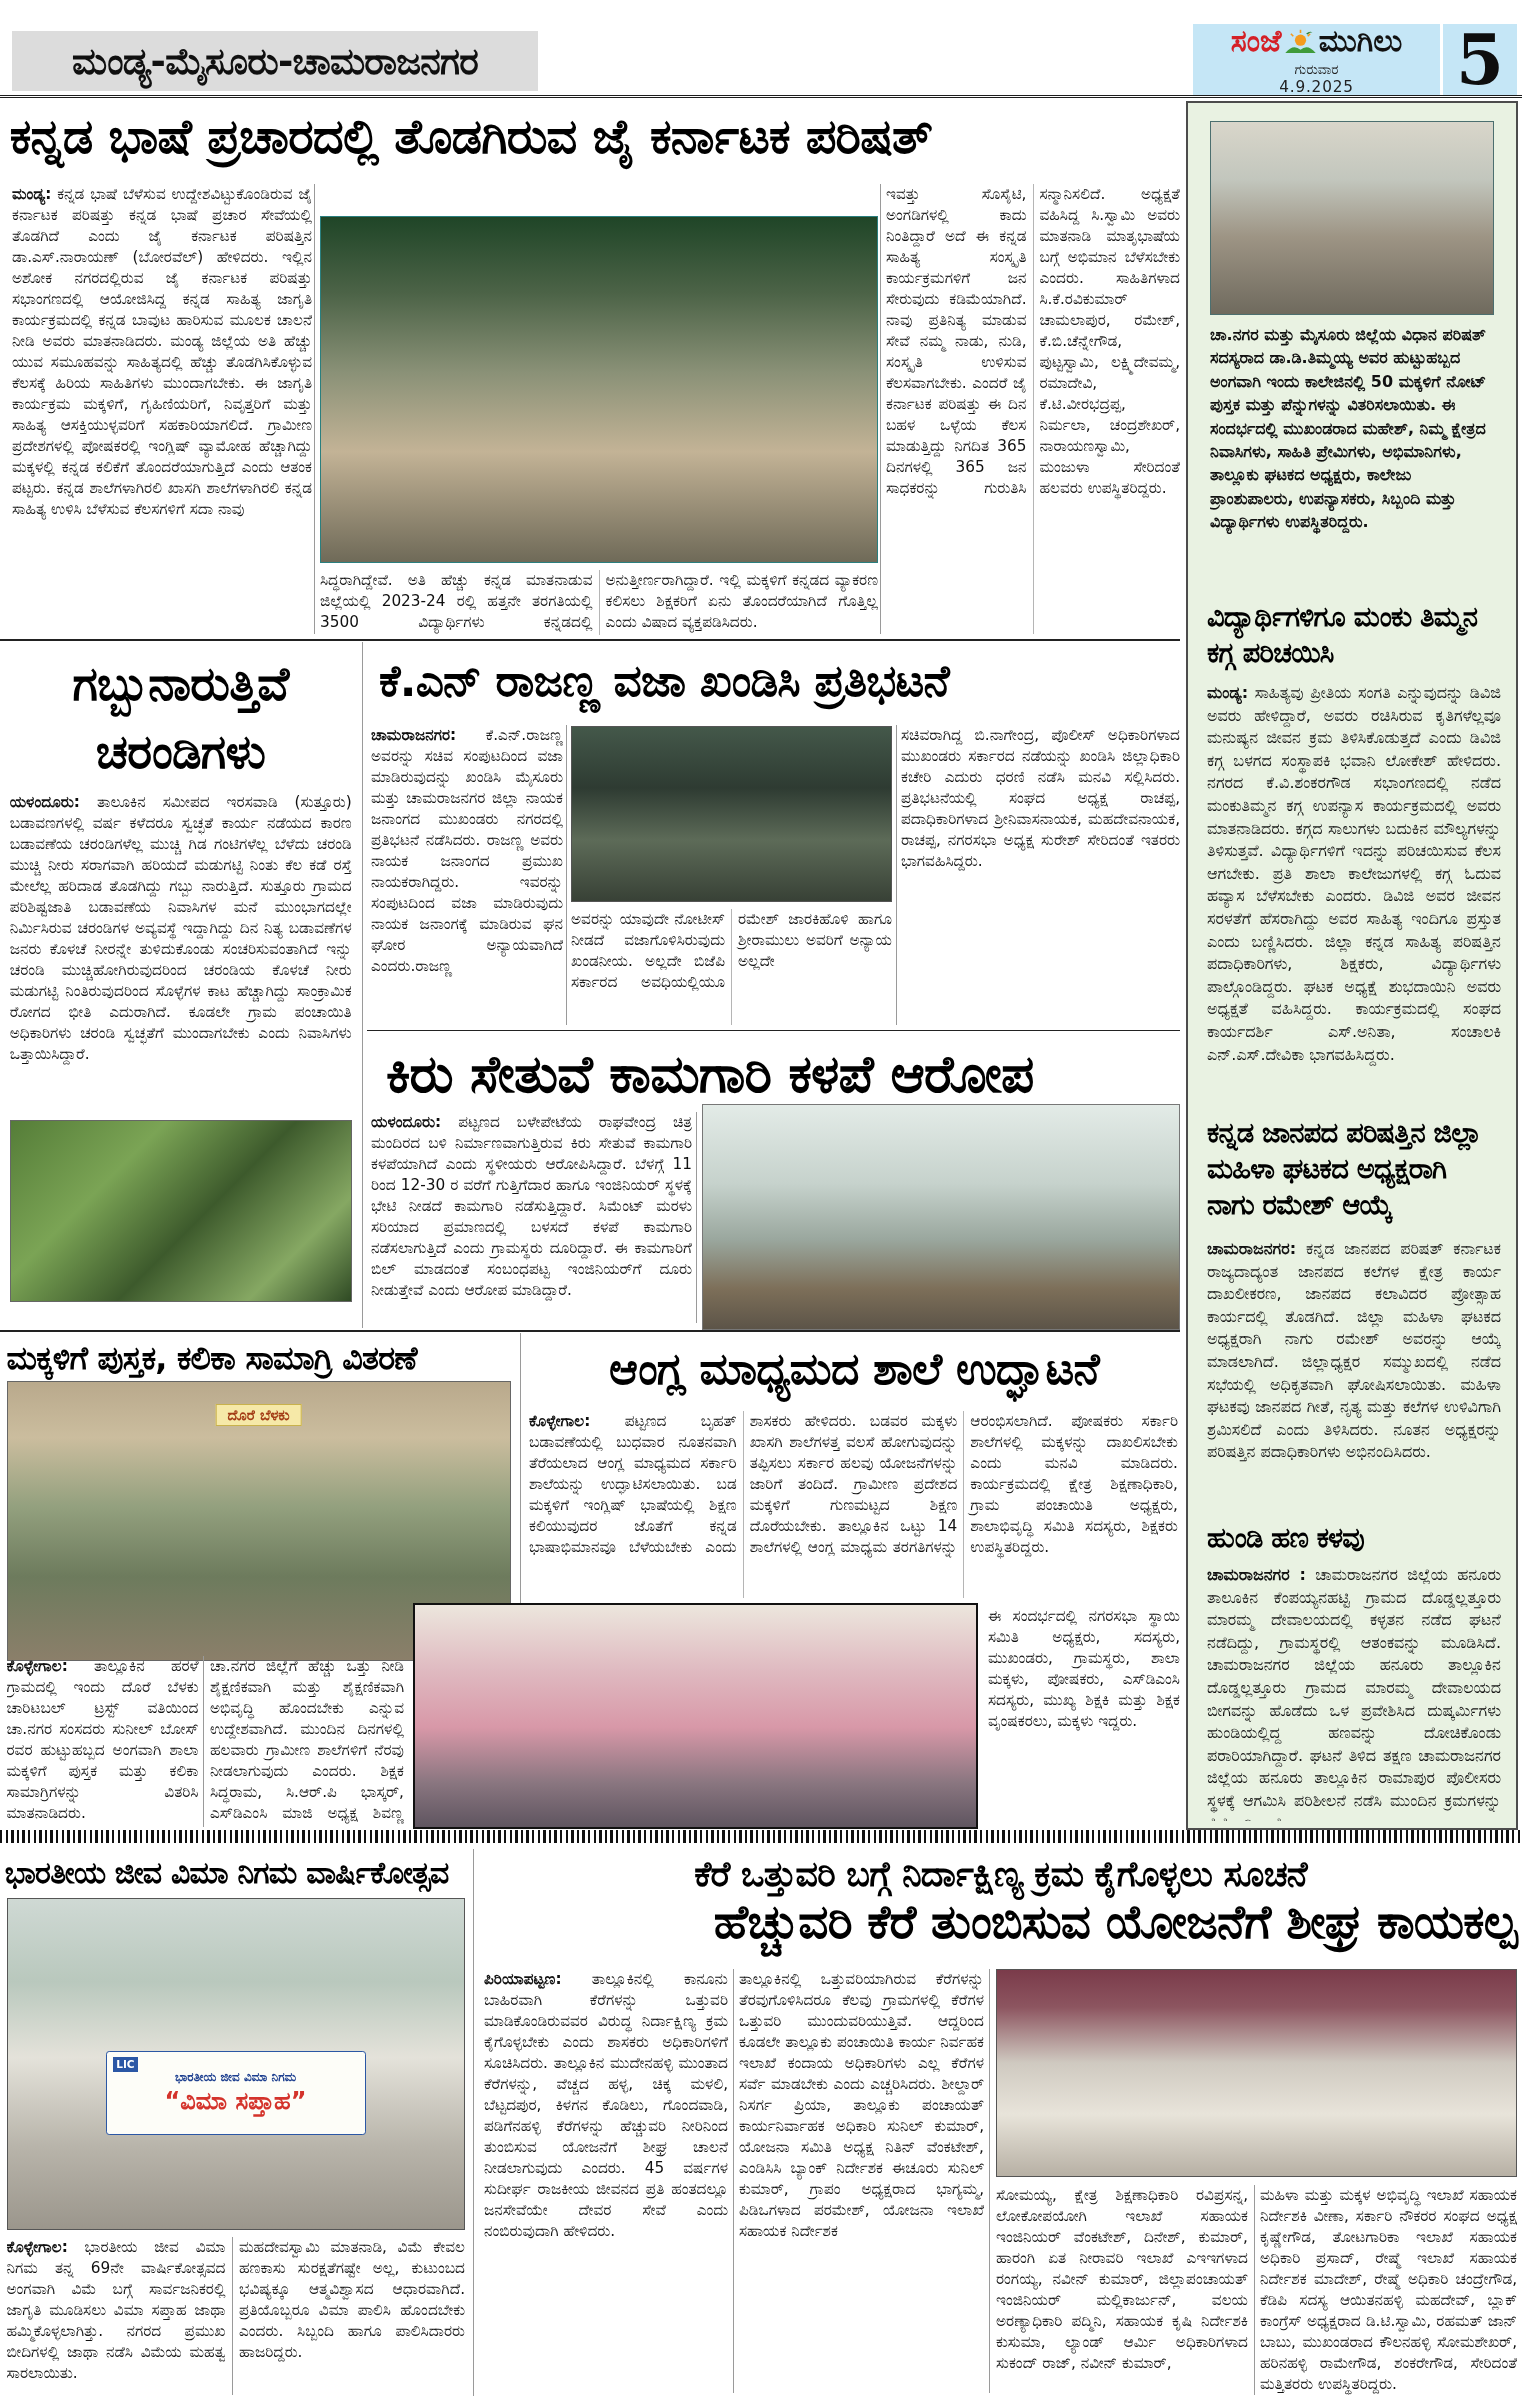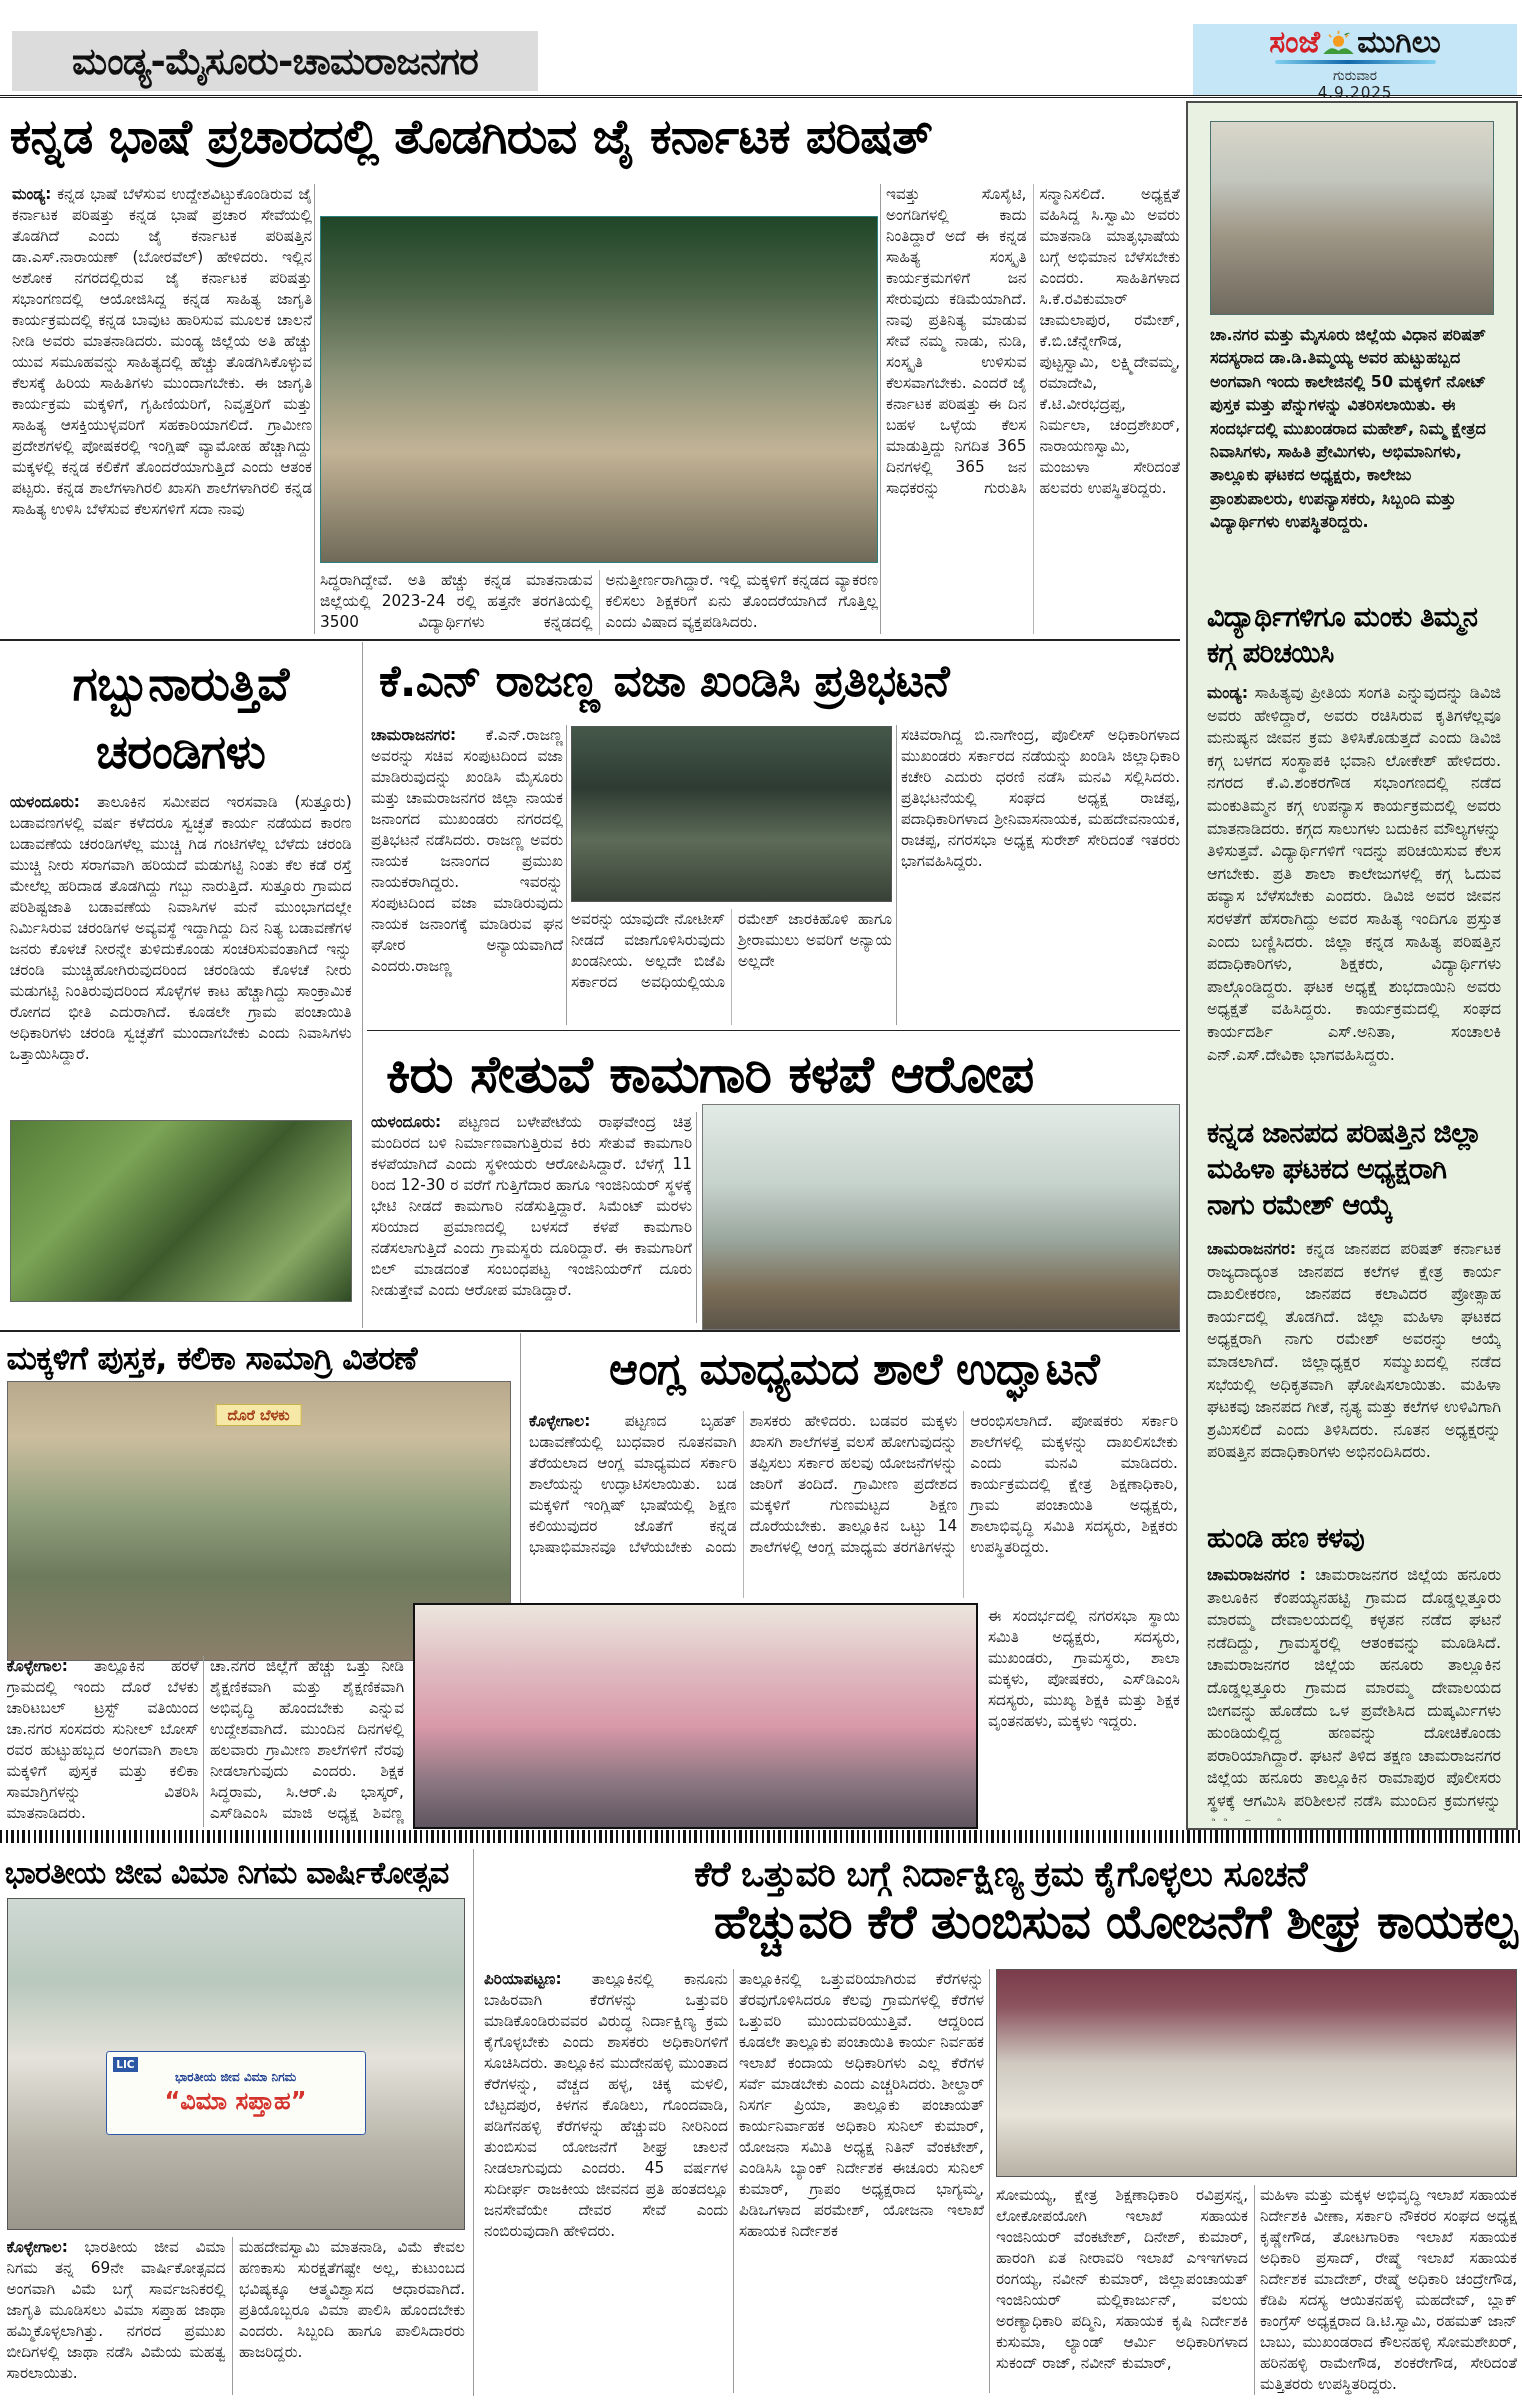--- a/index.html
+++ b/index.html
@@ -43,21 +43,21 @@
   .mini-banner{position:absolute;left:50%;transform:translateX(-50%);top:8%;background:#f6e9a8;border:0.8px solid #c9b24c;
                color:#a33c16;font-weight:bold;font-size:14.5px;padding:1.6px 11.3px;white-space:nowrap;}
 </style>
 </head>
 <body>
 
 <div class="page">
 
   <div class="abs region-box" style="left:12px;top:31px;width:526px;height:60px;">ಮಂಡ್ಯ-ಮೈಸೂರು-ಚಾಮರಾಜನಗರ</div>
 
-  <div class="abs masthead" style="left:1193px;top:24px;width:324px;height:71px;flex-direction:column;">
+  <div class="abs masthead" style="left:1193px;top:24px;width:324px;height:71px;">
     <div class="m-left">
       <div class="m-logo">
         <span class="m-red">ಸಂಜೆ</span>
         <span style="display:inline-flex;">
           <svg width="31" height="24" viewBox="0 0 38 30">
             <circle cx="19" cy="14" r="7" fill="#f59b1e"></circle>
             <g stroke="#f59b1e" stroke-width="2">
               <line x1="19" y1="1" x2="19" y2="5"></line>
                 <line x1="7" y1="6" x2="10" y2="9"></line>
                 <line x1="31" y1="6" x2="28" y2="9"></line>
@@ -162,21 +162,21 @@
   <div class="abs headline" style="left:531px;top:1341px;width:646px;font-size:44px;line-height:1.25;text-align:center;white-space:nowrap;">ಆಂಗ್ಲ ಮಾಧ್ಯಮದ ಶಾಲೆ ಉದ್ಘಾಟನೆ</div>
 
   <div class="abs body-text cols3" style="left:529px;top:1411px;width:649px;height:187px;">
     <b class="dateline">ಕೊಳ್ಳೇಗಾಲ:</b>
     <span>ಪಟ್ಟಣದ ಬೃಹತ್ ಬಡಾವಣೆಯಲ್ಲಿ ಬುಧವಾರ ನೂತನವಾಗಿ ತೆರೆಯಲಾದ ಆಂಗ್ಲ ಮಾಧ್ಯಮದ ಸರ್ಕಾರಿ ಶಾಲೆಯನ್ನು ಉದ್ಘಾಟಿಸಲಾಯಿತು. ಬಡ ಮಕ್ಕಳಿಗೆ ಇಂಗ್ಲಿಷ್ ಭಾಷೆಯಲ್ಲಿ ಶಿಕ್ಷಣ ಕಲಿಯುವುದರ ಜೊತೆಗೆ ಕನ್ನಡ ಭಾಷಾಭಿಮಾನವೂ ಬೆಳೆಯಬೇಕು ಎಂದು ಶಾಸಕರು ಹೇಳಿದರು. ಬಡವರ ಮಕ್ಕಳು ಖಾಸಗಿ ಶಾಲೆಗಳತ್ತ ವಲಸೆ ಹೋಗುವುದನ್ನು ತಪ್ಪಿಸಲು ಸರ್ಕಾರ ಹಲವು ಯೋಜನೆಗಳನ್ನು ಜಾರಿಗೆ ತಂದಿದೆ. ಗ್ರಾಮೀಣ ಪ್ರದೇಶದ ಮಕ್ಕಳಿಗೆ ಗುಣಮಟ್ಟದ ಶಿಕ್ಷಣ ದೊರೆಯಬೇಕು. ತಾಲ್ಲೂಕಿನ ಒಟ್ಟು 14 ಶಾಲೆಗಳಲ್ಲಿ ಆಂಗ್ಲ ಮಾಧ್ಯಮ ತರಗತಿಗಳನ್ನು ಆರಂಭಿಸಲಾಗಿದೆ. ಪೋಷಕರು ಸರ್ಕಾರಿ ಶಾಲೆಗಳಲ್ಲಿ ಮಕ್ಕಳನ್ನು ದಾಖಲಿಸಬೇಕು ಎಂದು ಮನವಿ ಮಾಡಿದರು. ಕಾರ್ಯಕ್ರಮದಲ್ಲಿ ಕ್ಷೇತ್ರ ಶಿಕ್ಷಣಾಧಿಕಾರಿ, ಗ್ರಾಮ ಪಂಚಾಯಿತಿ ಅಧ್ಯಕ್ಷರು, ಶಾಲಾಭಿವೃದ್ಧಿ ಸಮಿತಿ ಸದಸ್ಯರು, ಶಿಕ್ಷಕರು ಉಪಸ್ಥಿತರಿದ್ದರು.</span>
   </div>
 
   <div class="abs photo" style="left:413px;top:1603px;width:565px;height:226px;border:2.4px solid #111;
        background:linear-gradient(180deg,#ece6dd 0%,#dfb9c0 30%,#d898a8 55%,#8a7680 80%,#5f5560 100%);"></div>
 
-  <div class="abs body-text" style="left:988px;top:1606px;width:192px;height:223px;">ಈ ಸಂದರ್ಭದಲ್ಲಿ ನಗರಸಭಾ ಸ್ಥಾಯಿ ಸಮಿತಿ ಅಧ್ಯಕ್ಷರು, ಸದಸ್ಯರು, ಮುಖಂಡರು, ಗ್ರಾಮಸ್ಥರು, ಶಾಲಾ ಮಕ್ಕಳು, ಪೋಷಕರು, ಎಸ್‌ಡಿಎಂಸಿ ಸದಸ್ಯರು, ಮುಖ್ಯ ಶಿಕ್ಷಕಿ ಮತ್ತು ಶಿಕ್ಷಕ ವೃಂತನಹಳು, ಮಕ್ಕಳು ಇದ್ದರು.</div>
+  <div class="abs body-text" style="left:988px;top:1606px;width:192px;height:223px;">ಈ ಸಂದರ್ಭದಲ್ಲಿ ನಗರಸಭಾ ಸ್ಥಾಯಿ ಸಮಿತಿ ಅಧ್ಯಕ್ಷರು, ಸದಸ್ಯರು, ಮುಖಂಡರು, ಗ್ರಾಮಸ್ಥರು, ಶಾಲಾ ಮಕ್ಕಳು, ಪೋಷಕರು, ಎಸ್‌ಡಿಎಂಸಿ ಸದಸ್ಯರು, ಮುಖ್ಯ ಶಿಕ್ಷಕಿ ಮತ್ತು ಶಿಕ್ಷಕ ವೃಂಷಕರಲು, ಮಕ್ಕಳು ಇದ್ದರು.</div>
 
   <div class="abs hatch" style="left:0;top:1830px;width:1523px;height:13px;"></div>
 
   <div class="abs photo" style="left:6.5px;top:1898px;width:458px;height:332px;border:0.8px solid #555;
        background:linear-gradient(180deg,#cfd9d4 0%,#b9c8bd 25%,#e4e2da 48%,#b8b4aa 75%,#9b968c 100%);">
     <div class="lic-banner">
       <span class="lic-logo">LIC</span>
       <span class="lic-org">ಭಾರತೀಯ ಜೀವ ವಿಮಾ ನಿಗಮ</span>
       <span class="lic-title">“ವಿಮಾ ಸಪ್ತಾಹ”</span>
     </div>

